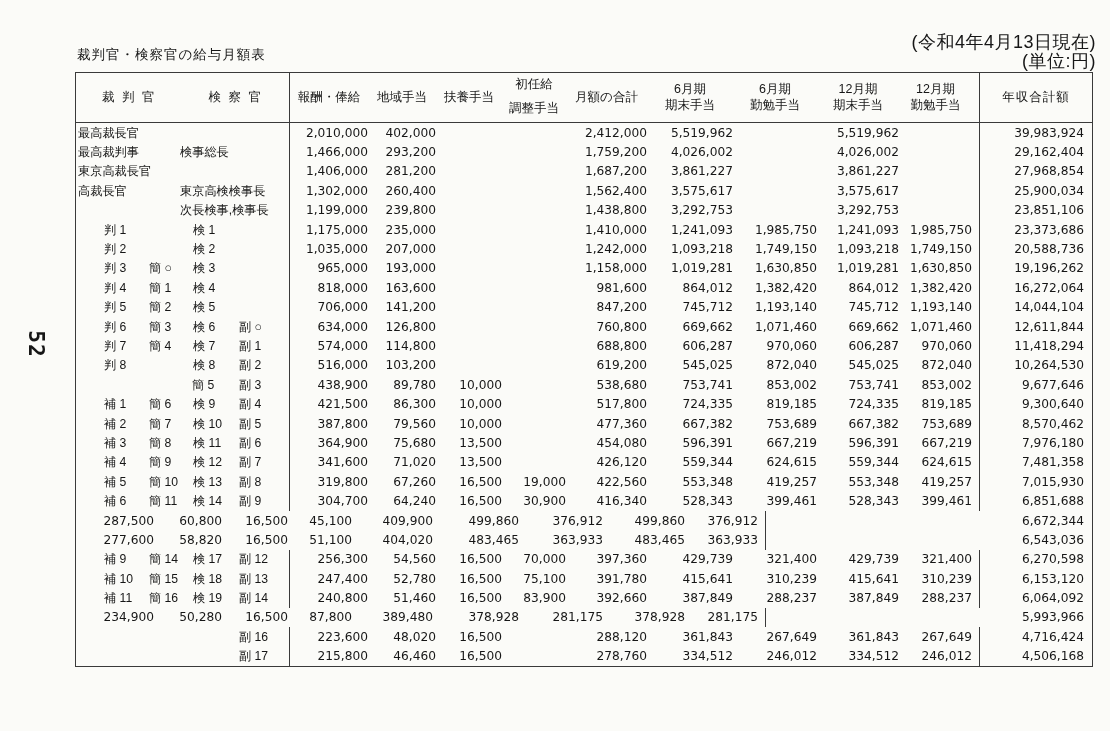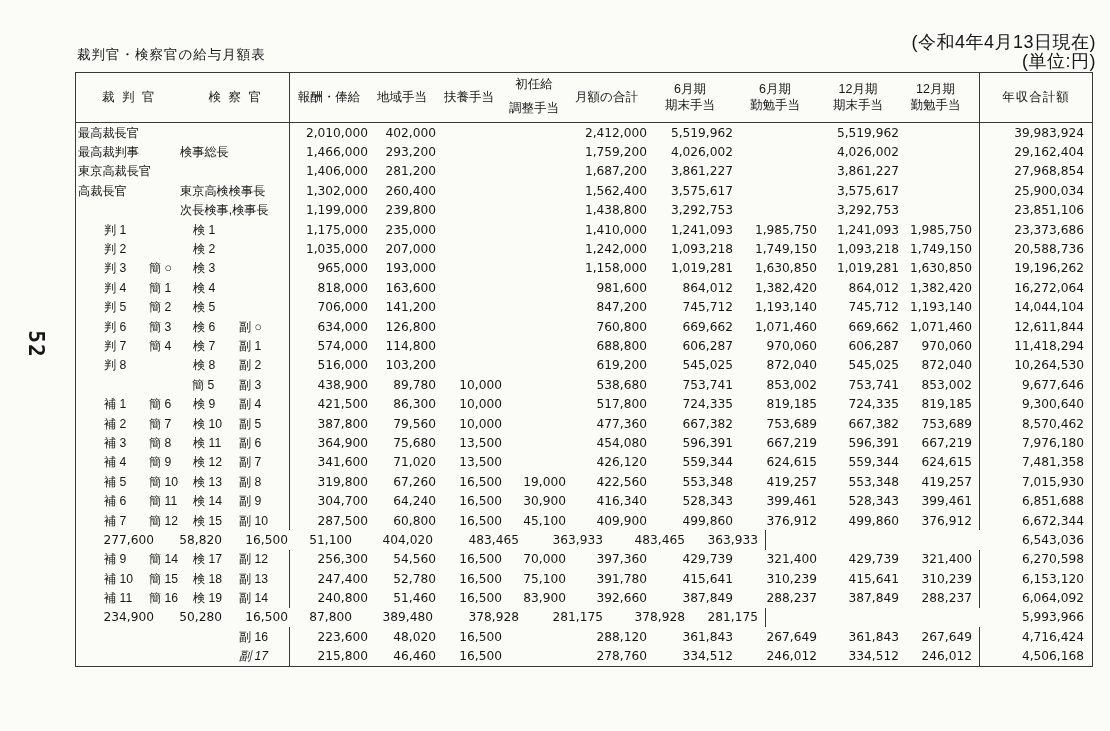--- a/index.html
+++ b/index.html
@@ -467,26 +467,20 @@
             <span class="ncol n3">30,900</span>
             <span class="ncol n4">416,340</span>
             <span class="ncol n5">528,343</span>
             <span class="ncol n6">399,461</span>
             <span class="ncol n7">528,343</span>
             <span class="ncol n8">399,461</span>
           </div>
           <div class="cell-annual">6,851,688</div>
         </div>
         <div class="row">
-          <div class="cell-labels">
-            <span class="rlabel" style="left: 28px;">補 7</span>
-            <span class="rlabel" style="left: 73px;">簡 12</span>
-            <span class="rlabel" style="left: 117px;">検 15</span>
-            <span class="rlabel" style="left: 163px;">副 10</span>
-          </div>
           <div class="cell-nums">
             <span class="ncol n0">287,500</span>
             <span class="ncol n1">60,800</span>
             <span class="ncol n2">16,500</span>
             <span class="ncol n3">45,100</span>
             <span class="ncol n4">409,900</span>
             <span class="ncol n5">499,860</span>
             <span class="ncol n6">376,912</span>
             <span class="ncol n7">499,860</span>
             <span class="ncol n8">376,912</span>
@@ -593,21 +587,21 @@
             <span class="ncol n4">288,120</span>
             <span class="ncol n5">361,843</span>
             <span class="ncol n6">267,649</span>
             <span class="ncol n7">361,843</span>
             <span class="ncol n8">267,649</span>
           </div>
           <div class="cell-annual">4,716,424</div>
         </div>
         <div class="row">
           <div class="cell-labels">
-            <span class="rlabel" style="left: 163px; font-style: italic;">副 17</span>
+            <span class="rlabel" style="left: 163px;">副 17</span>
           </div>
           <div class="cell-nums">
             <span class="ncol n0">215,800</span>
             <span class="ncol n1">46,460</span>
             <span class="ncol n2">16,500</span>
             <span class="ncol n3"></span>
             <span class="ncol n4">278,760</span>
             <span class="ncol n5">334,512</span>
             <span class="ncol n6">246,012</span>
             <span class="ncol n7">334,512</span>

